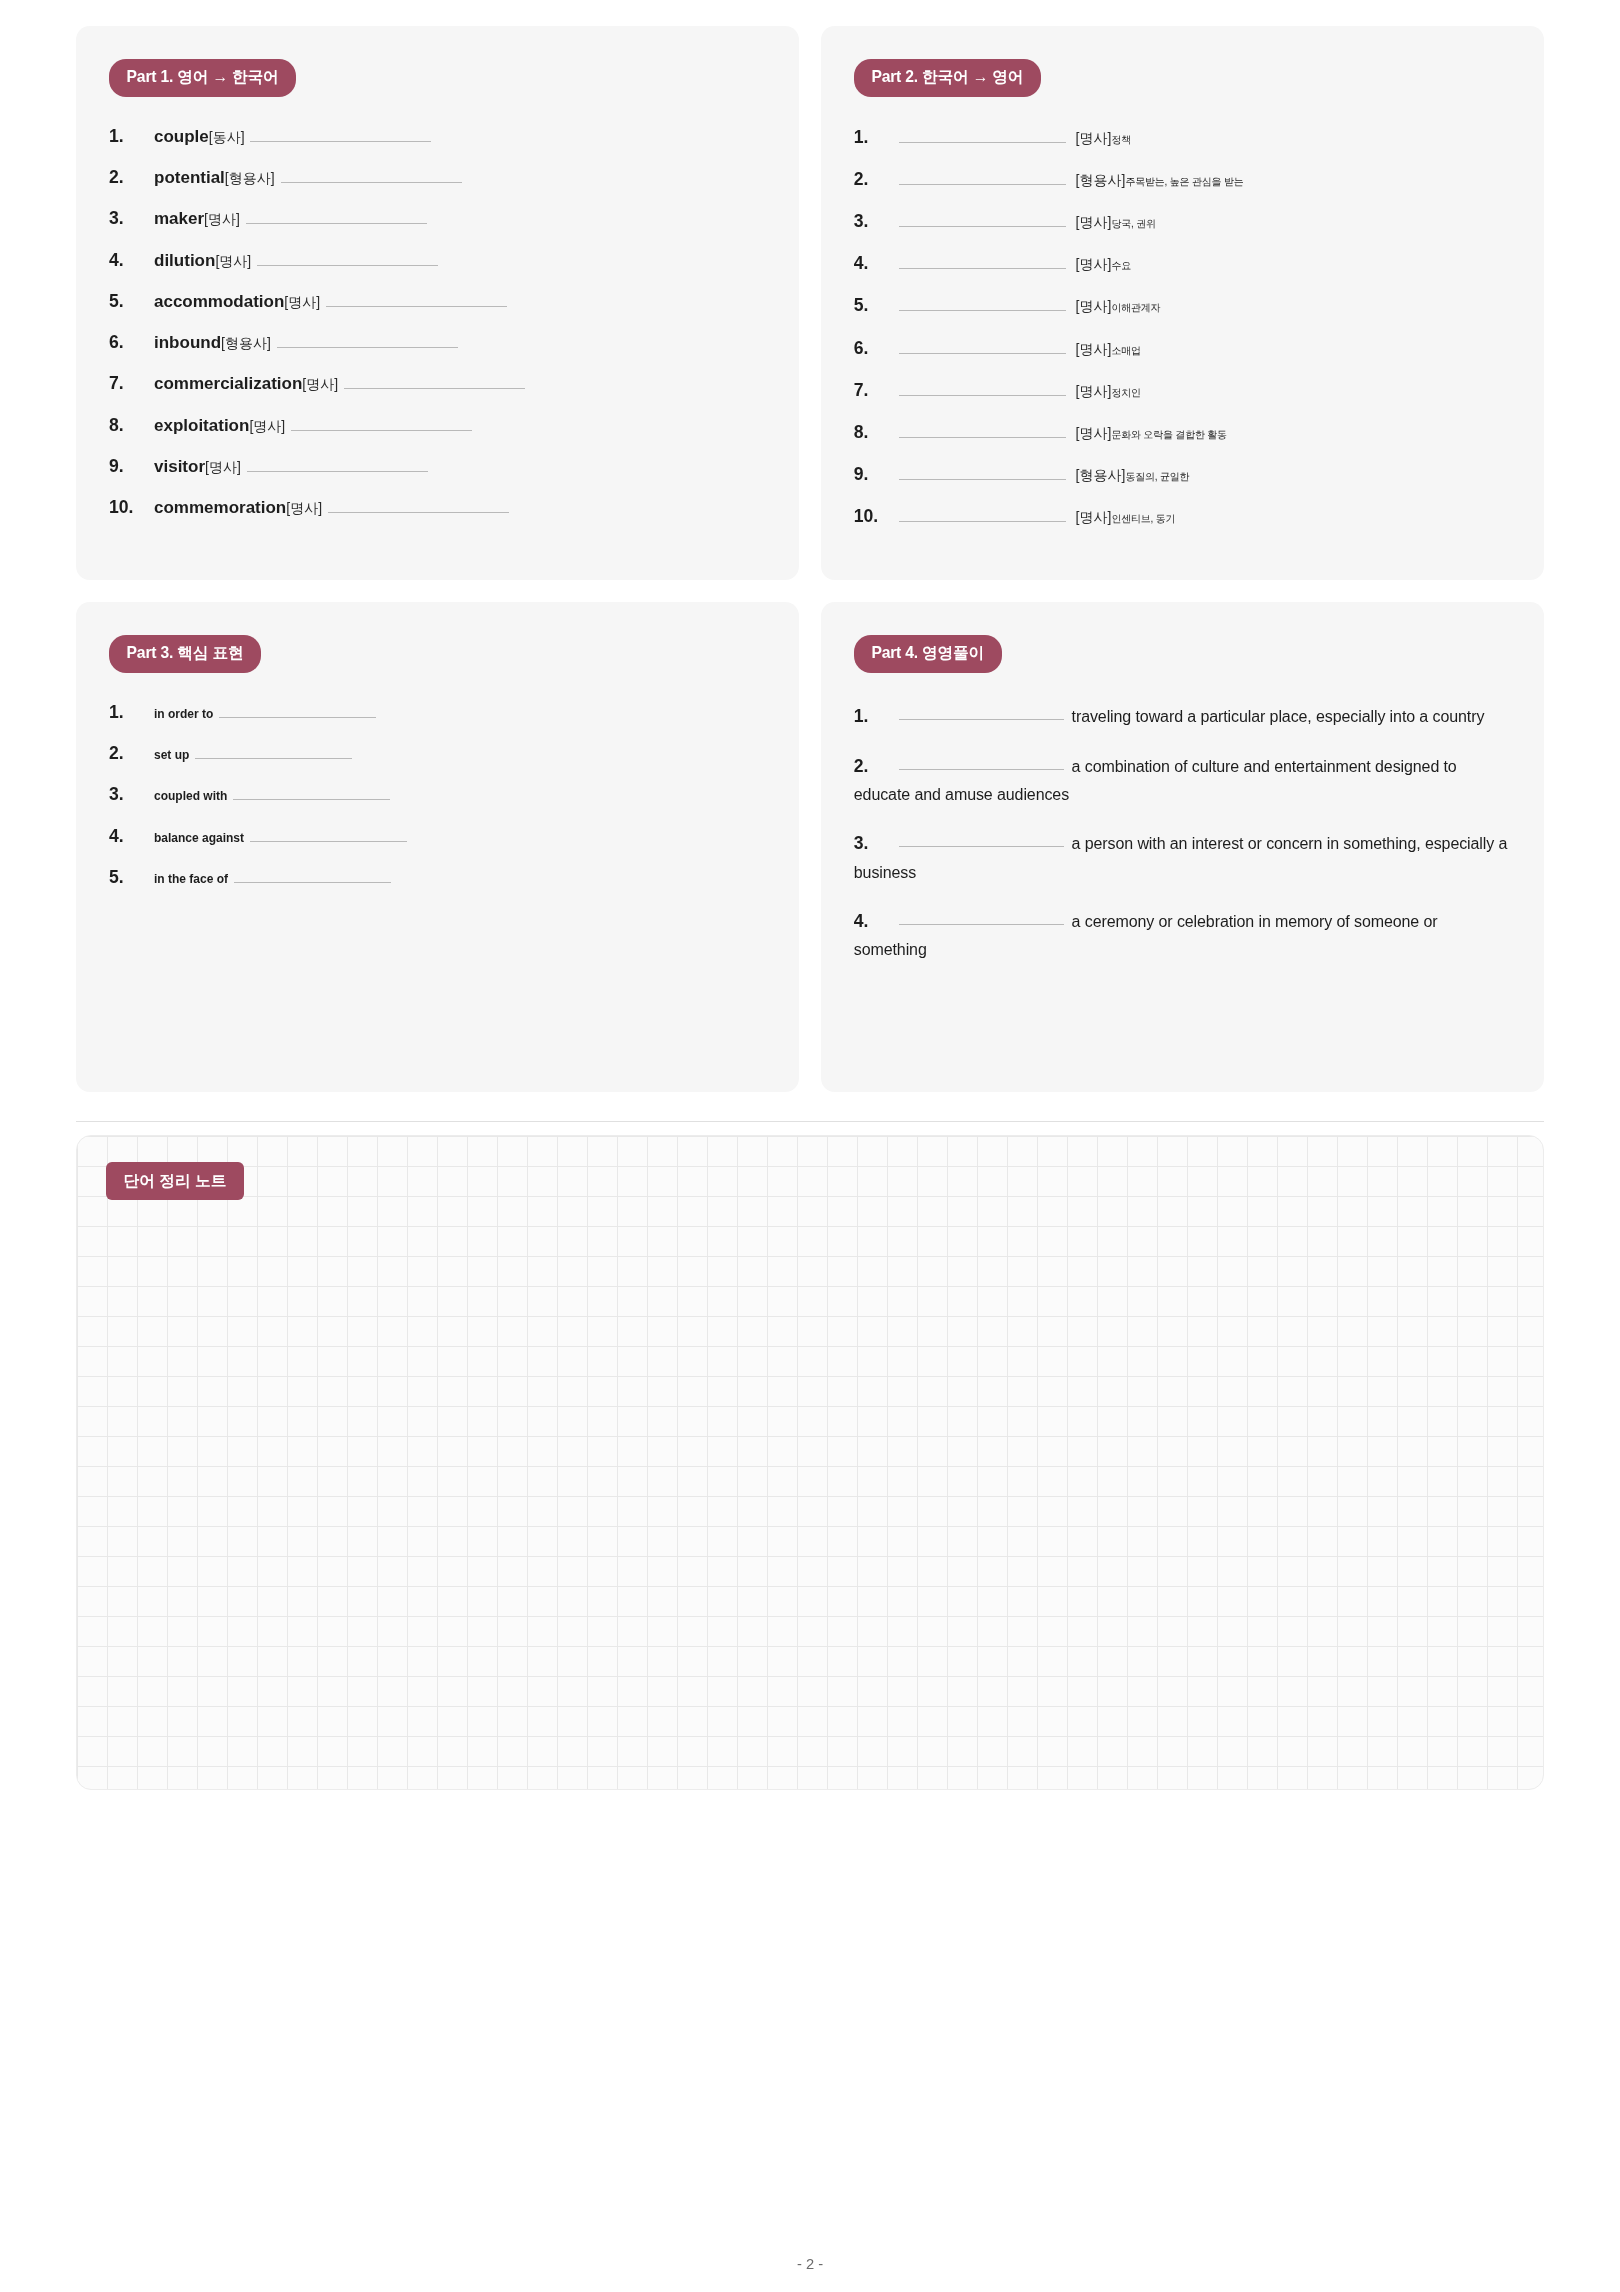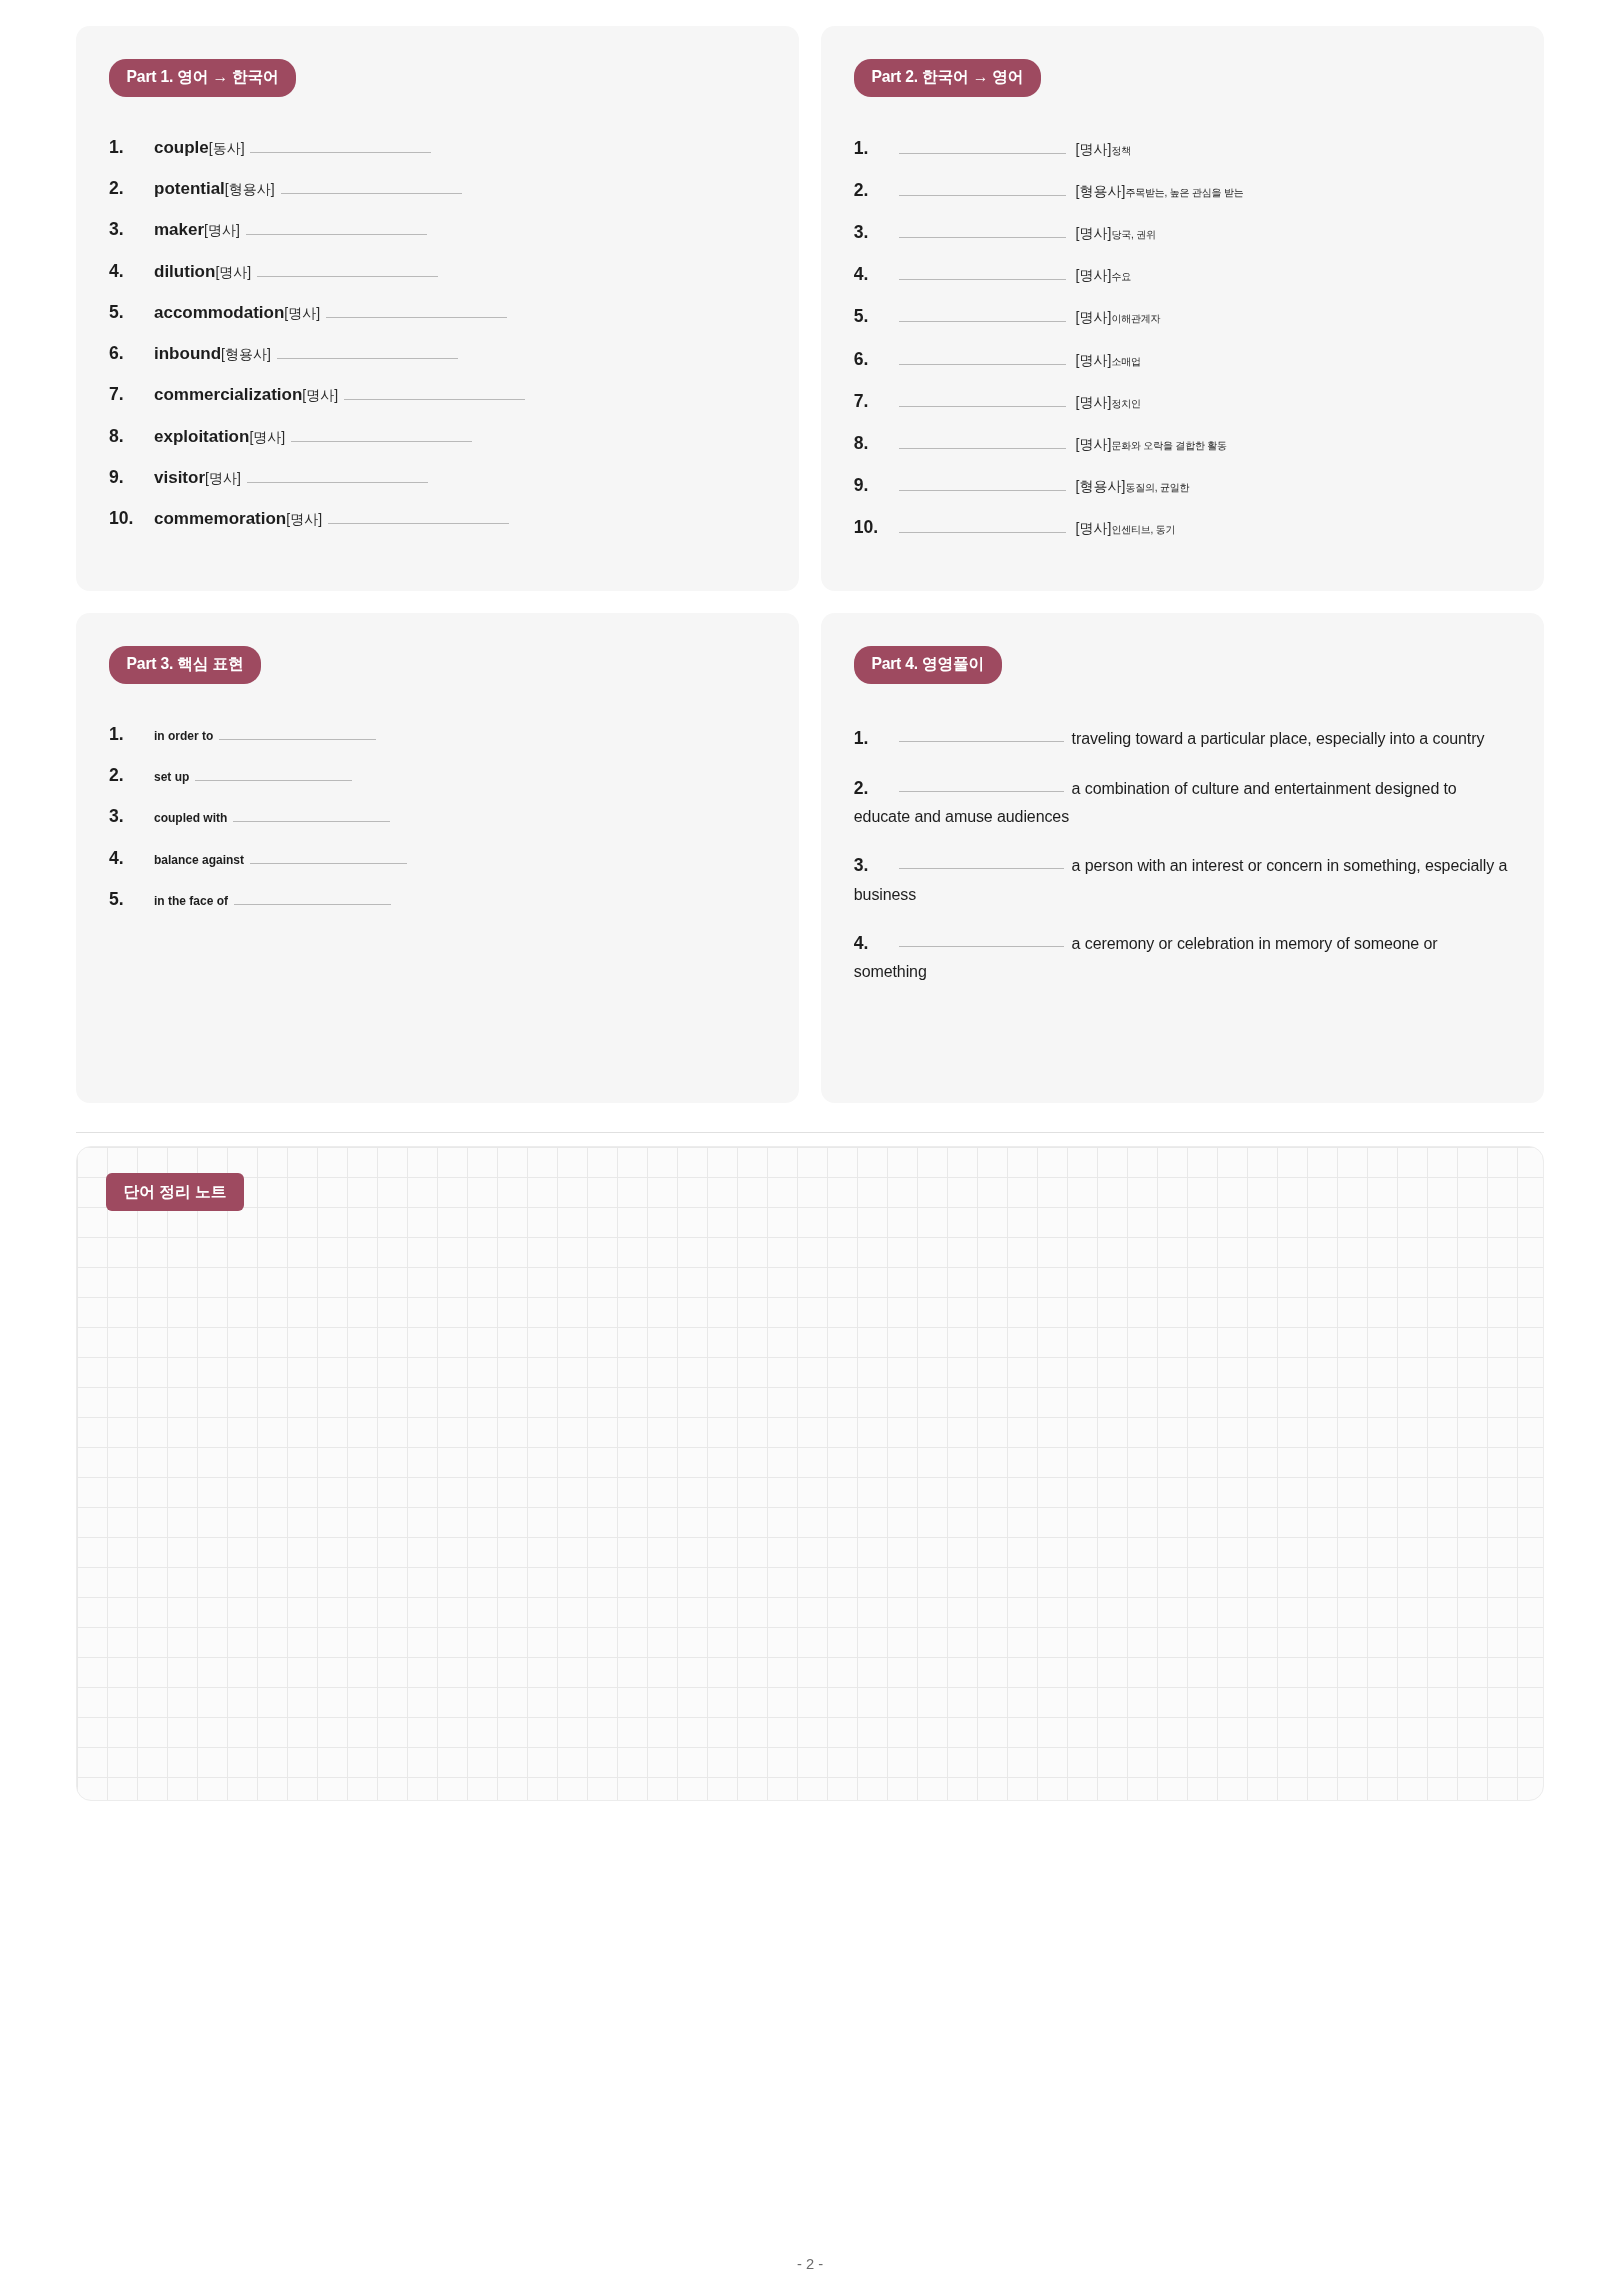--- a/index.html
+++ b/index.html
@@ -85,21 +85,21 @@
 
   .part-label {
     display: inline-block;
     background: #9e4a60;
     color: #ffffff;
     font-size: 15.7px;
     font-weight: bold;
     padding: 8.8px 17.6px;
     border-radius: 17px;
     letter-spacing: -0.2px;
-    margin-bottom: 39px;
+    margin-bottom: 28px;
   }
 
   
   .item {
     display: flex;
     align-items: baseline;
     margin-bottom: 19.6px;
     font-size: 16.7px;
   }
   .num {

